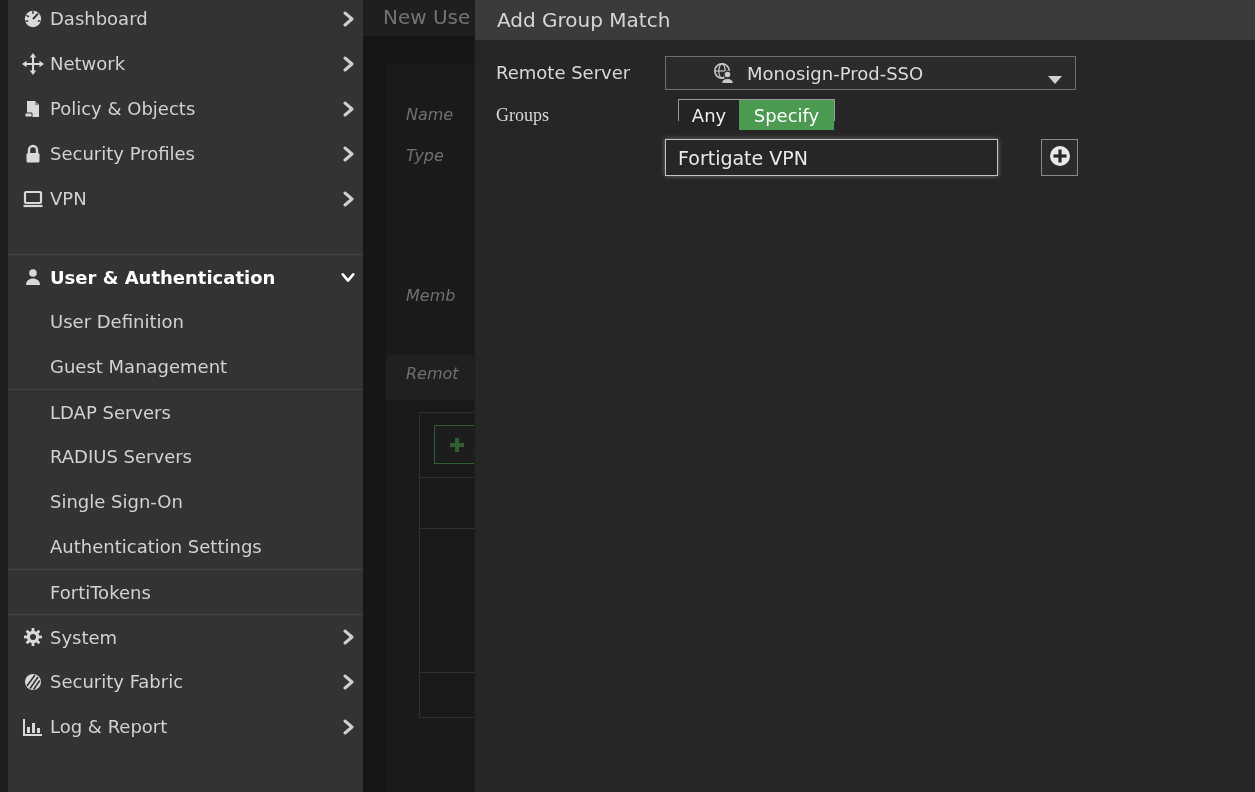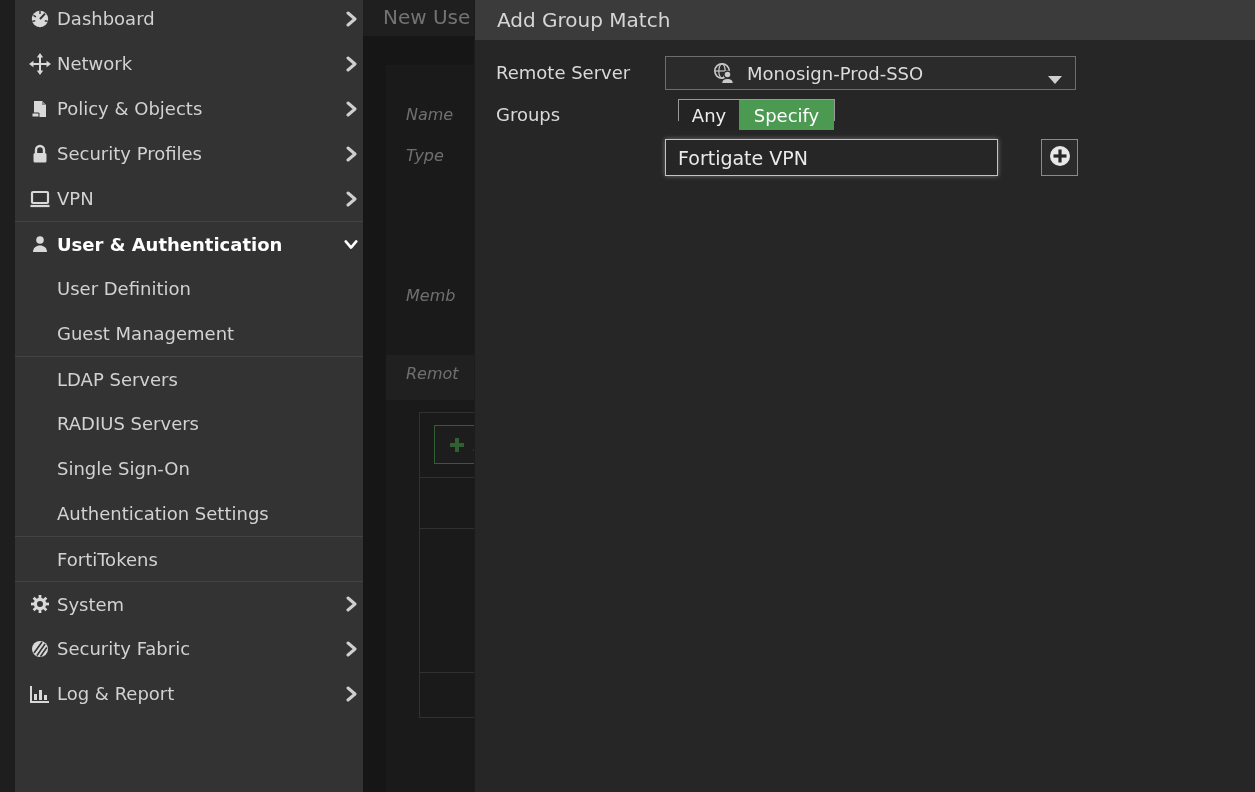--- a/index.html
+++ b/index.html
@@ -1,31 +1,31 @@
 <!DOCTYPE html>
 <html><head>
 <meta charset="utf-8">
 <style>
   * { margin:0; padding:0; box-sizing:border-box; }
   html,body { width:1255px; height:792px; overflow:hidden; background:#1e1e1e;
               font-family:"DejaVu Sans","Liberation Sans",sans-serif; }
   .screen { position:relative; width:1255px; height:792px; overflow:hidden; }
 
   
-  .sidebar { position:absolute; left:15px; top:0; width:362px; height:792px;
-             background:#333333; border-right:5px solid #bef264; overflow:hidden; }
+  .sidebar { position:absolute; left:8px; top:0; width:362px; height:792px;
+             background:#333333; border-right:1px solid #bef264; overflow:hidden; }
   .nav { margin-top:-4px; }
   .nav-item { position:relative; height:45px; display:flex; align-items:center;
               color:#d2d2d2; font-size:18px; cursor:pointer; }
   .nav-item .ico { position:absolute; left:13px; width:24px; height:24px;
                    display:flex; align-items:center; justify-content:center; }
   .nav-item .lbl { margin-left:42px; white-space:nowrap; }
   .nav-item .chev { position:absolute; right:14px; width:14px; height:14px;
                     display:flex; align-items:center; justify-content:center; }
-  .nav-item.expanded { color:#ffffff; font-weight:bold; }
+  .nav-item.expanded { color:#ffffff; font-weight:bold;margin-top:33px; }
   .nav-item.divider-top { border-top:1px solid #434343; }
   .nav-item.selected { background:#4c9a52; color:#ffffff; }
   .nav-item.selected .star { position:absolute; right:12px; color:#ffffff;
                              font-size:26px; line-height:26px; }
   svg.sicon { display:block; }
 
   
   .content { position:absolute; left:363px; top:0; right:0; height:792px;
              background:#242424; }
   .topbar { position:absolute; left:0; top:0; right:0; height:36px; background:#323232; }
@@ -44,21 +44,21 @@
   .bg-add-btn .plus { margin-left:14px; margin-right:8px; display:flex; }
   .dim { position:absolute; inset:0; background:rgba(0,0,0,0.38); pointer-events:none; }
 
   
   .modal { position:absolute; left:474px; top:0; width:781px; height:792px;
            background:#262626; border-left:1px solid #1c1c1c; }
   .modal-header { position:absolute; left:0; top:0; right:0; height:40px; background:#3b3b3b; }
   .modal-title { position:absolute; left:22px; top:8px; font-size:20px; color:#d6d6d6; }
   .m-label { position:absolute; left:21px; color:#d9d9d9; font-size:18px; white-space:nowrap; }
   .m-label.l1 { top:56px; height:33px; line-height:33px; }
-  .m-label.l2 { top:99px; height:32px; line-height:32px; }
+  .m-label.l2 { top:99px; height:32px; line-height:32px;font-family:Liberation Serif, serif; }
 
   .dropdown { position:absolute; left:190px; top:56px; width:411px; height:34px;
               background:#2b2b2b; border:1px solid #6e6e6e; display:flex;
               align-items:center; cursor:pointer;padding-left:35px; }
   .dropdown .dd-ico { margin-left:11px; margin-right:11px; display:flex; }
   .dropdown .dd-text { color:#dcdcdc; font-size:18px; white-space:nowrap; }
   .dropdown .caret { position:absolute; right:13px; top:13px; }
 
   .toggle { position:absolute; left:203px; top:99px; height:22px; display:flex;
             border:1px solid #9a9a9a; }

